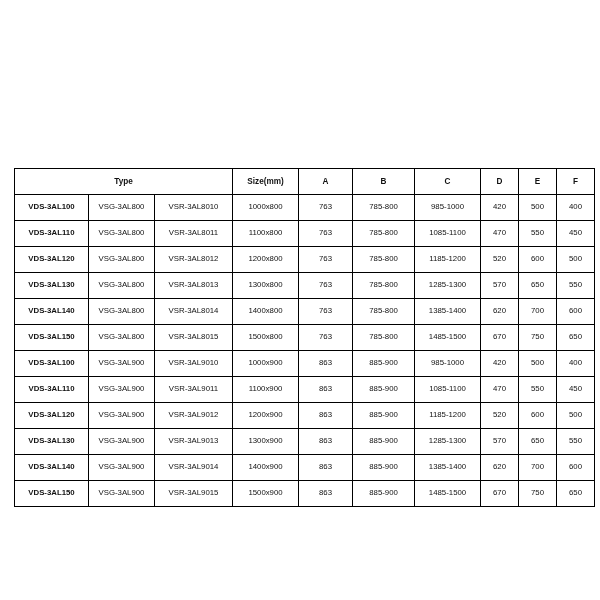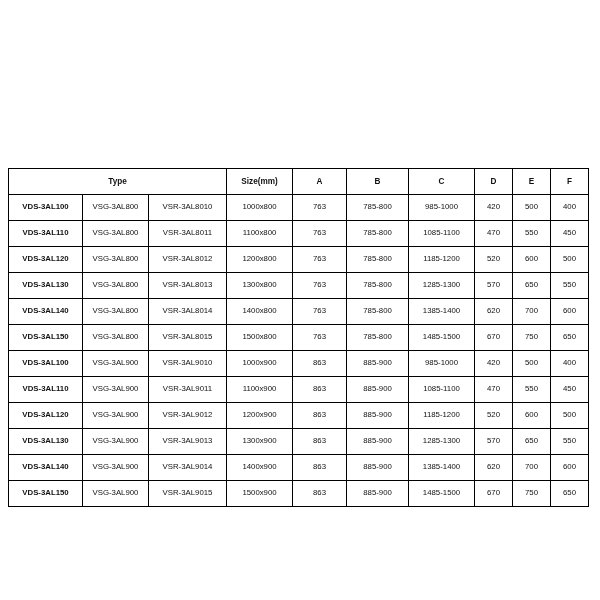--- a/index.html
+++ b/index.html
@@ -14,21 +14,21 @@
     color: #111111;
   }
   .page {
     position: relative;
     width: 600px;
     height: 600px;
     box-sizing: border-box;
   }
   .table-wrap {
     position: absolute;
-    left: 8px;
+    left: 14px;
     top: 168px;
     width: 572px;
   }
   table.spec {
     border-collapse: collapse;
     width: 572px;
     table-layout: fixed;
   }
   table.spec th, table.spec td {
     border: 1px solid #000000;

